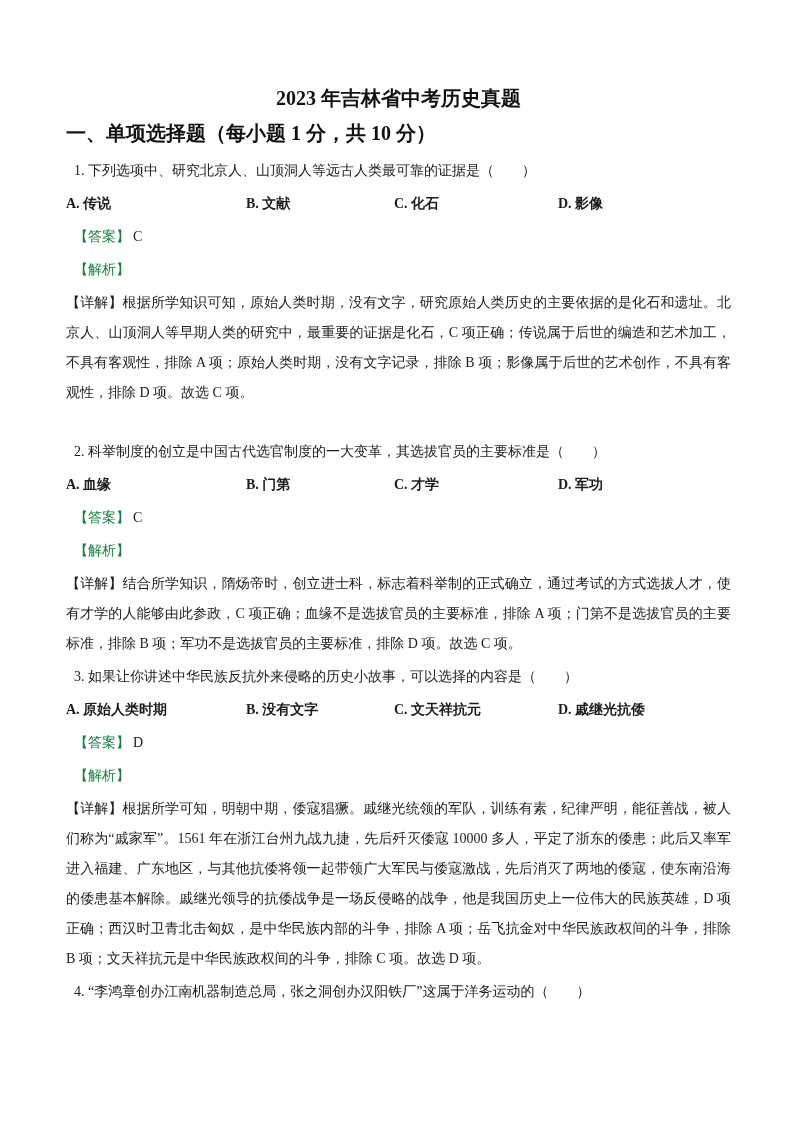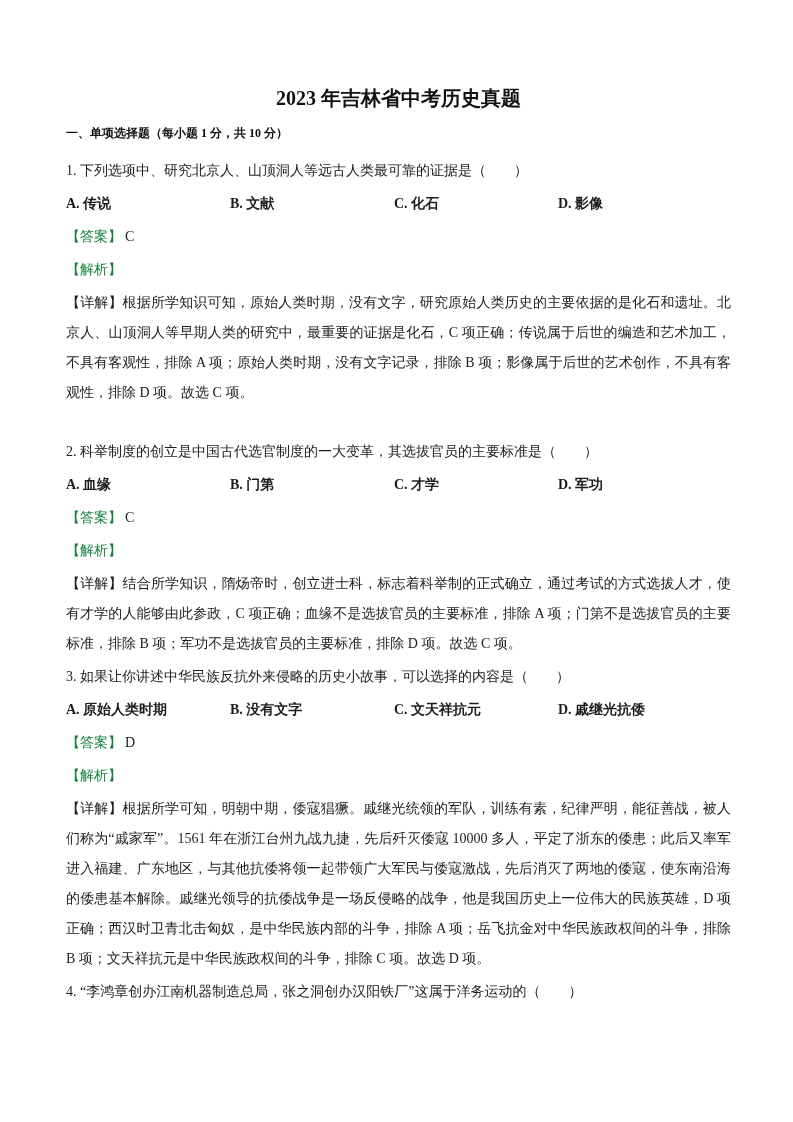--- a/index.html
+++ b/index.html
@@ -17,40 +17,40 @@
   }
   .title {
     font-size: 20px;
     font-weight: bold;
     text-align: center;
     margin: 0 0 8px 0;
     line-height: 28px;
     color: #111111;
   }
   .section {
-    font-size: 12px;
+    font-size: 20px;
     font-weight: bold;
     margin: 0 0 10px 0;
     line-height: 26px;
     color: #111111;
   }
   .line {
     line-height: 30px;
-    margin: 0 0 3px 0;
+    margin: 0 0 3px 8px;
   }
   .options {
     position: relative;
     height: 30px;
     line-height: 30px;
     margin: 0 0 3px 0;
     font-weight: bold;
   }
   .opt { position: absolute; top: 0; white-space: nowrap; }
   .opt-a { left: 0; }
-  .opt-b { left: 164px; }
+  .opt-b { left: 180px; }
   .opt-c { left: 328px; }
   .opt-d { left: 492px; }
   .marker { color: #15803d; }
   .answer-value { margin-left: 3px; }
   .detail {
     text-align: justify;
     line-height: 30px;
     margin: 0 0 3px 0;
   }
   .extra-gap { height: 26px; }

